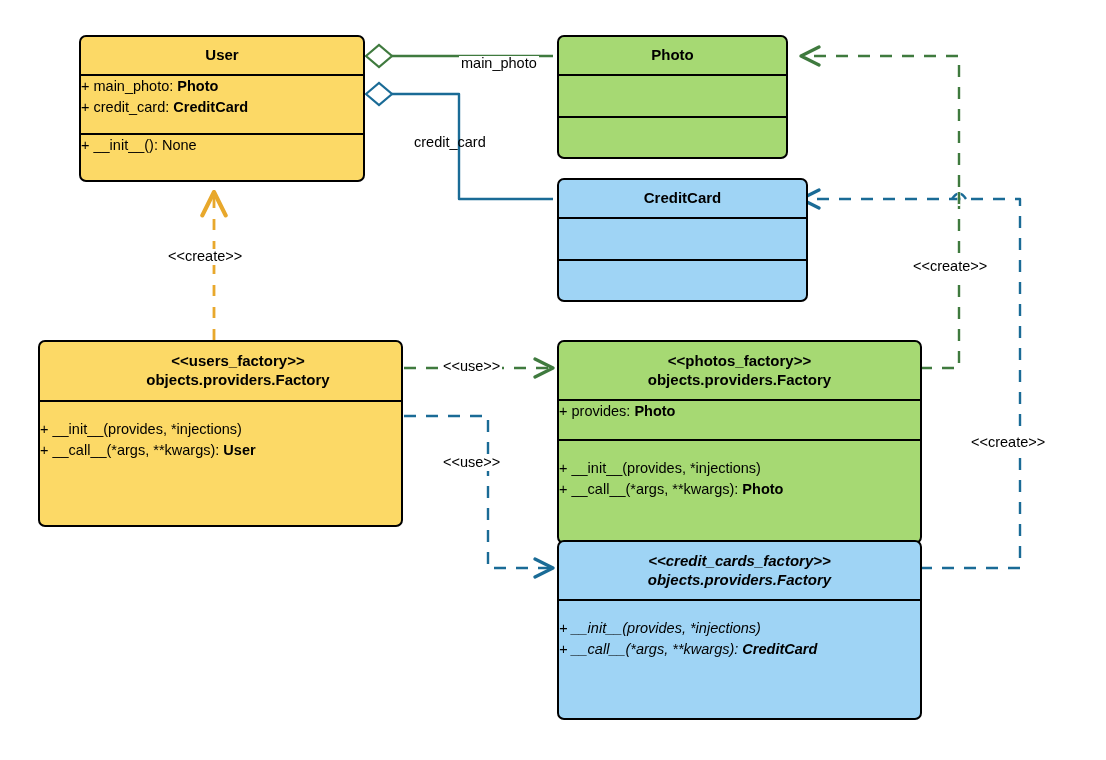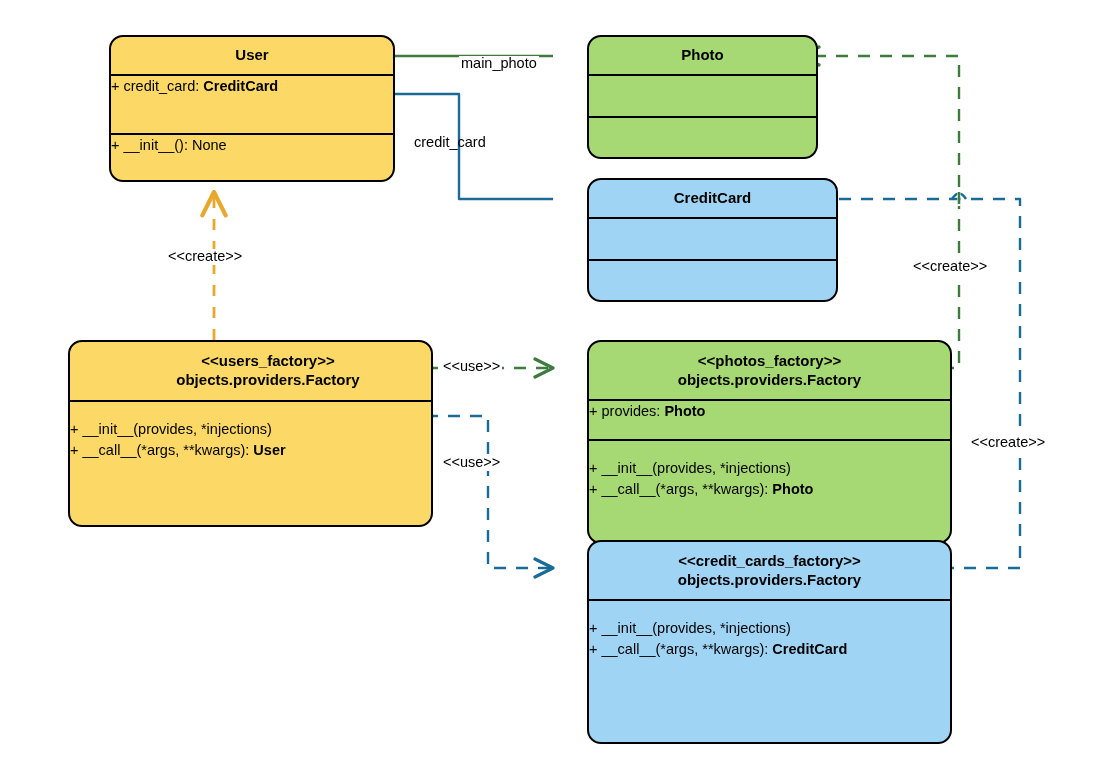--- a/index.html
+++ b/index.html
@@ -24,24 +24,23 @@
     left: 0;
     top: 0;
     width: 1106px;
     height: 760px;
   }
   
   .umlbox {
     position: absolute;
     box-sizing: border-box;
     border: 2.5px solid #000000;
-    border-radius: 14px;
+    border-radius: 7px;
     overflow: hidden;
     z-index: 5;
-    margin-left: 30px;
   }
   .umlbox .compartment {
     box-sizing: border-box;
     border-bottom: 2.5px solid #000000;
     padding: 0;
     overflow: hidden;
   }
   .umlbox .compartment:last-child {
     border-bottom: none;
   }
@@ -154,20 +153,23 @@
   <div class="elabel" style="left:911px; top:259px;">&lt;&lt;create&gt;&gt;</div>
 
   <div class="elabel" style="left:969px; top:435px;">&lt;&lt;create&gt;&gt;</div>
 
   <div class="umlbox fill-yellow" style="left:79px; top:35px; width:286px; height:147px;">
     <div class="compartment hdr" style="height:39px;">
       <span>User</span>
     </div>
     <div class="compartment rows" style="height:59px;">
       <div class="row">
+        <span>+ main_photo: </span><b>Photo</b>
+      </div>
+      <div class="row">
         <span>+ credit_card: </span><b>CreditCard</b>
       </div>
     </div>
     <div class="compartment rows" style="height:44px;">
       <div class="row">
         <span>+ __init__(): None</span>
       </div>
     </div>
   </div>
 
@@ -215,21 +217,21 @@
     <div class="compartment rows" style="height:81px; padding-top:17px;">
       <div class="row">
         <span>+ __init__(provides, *injections)</span>
       </div>
       <div class="row">
         <span>+ __call__(*args, **kwargs): </span><b>Photo</b>
       </div>
     </div>
   </div>
 
-  <div class="umlbox fill-blue" style="left:557px; top:540px; width:365px; height:204px;">
+  <div class="umlbox fill-blue" style="left:557px; top:540px; width:365px; height:180px;font-style:italic;">
     <div class="compartment hdr" style="height:59px;">
       <span>&lt;&lt;credit_cards_factory&gt;&gt;</span>
       <span class="l2">objects.providers.Factory</span>
     </div>
     <div class="compartment rows" style="height:81px; padding-top:17px;">
       <div class="row">
         <span>+ __init__(provides, *injections)</span>
       </div>
       <div class="row">
         <span>+ __call__(*args, **kwargs): </span><b>CreditCard</b>

